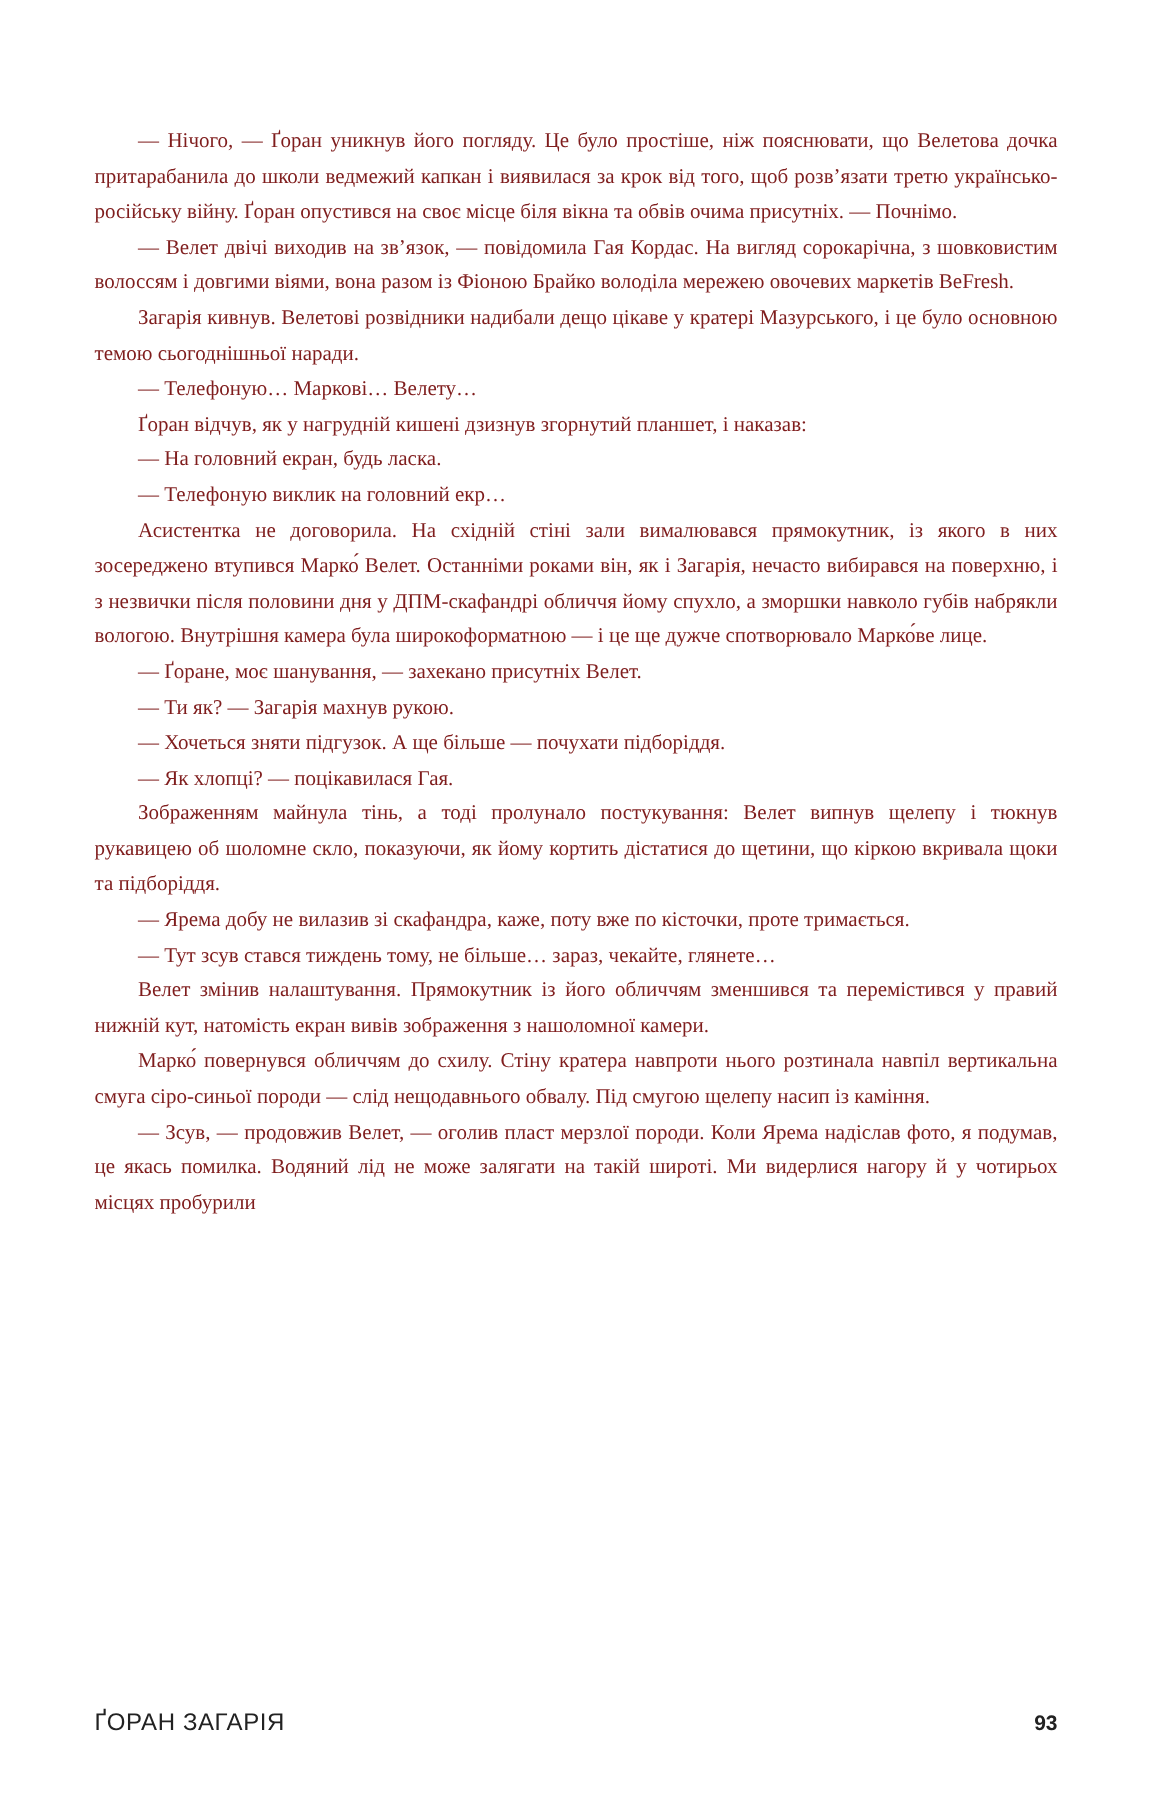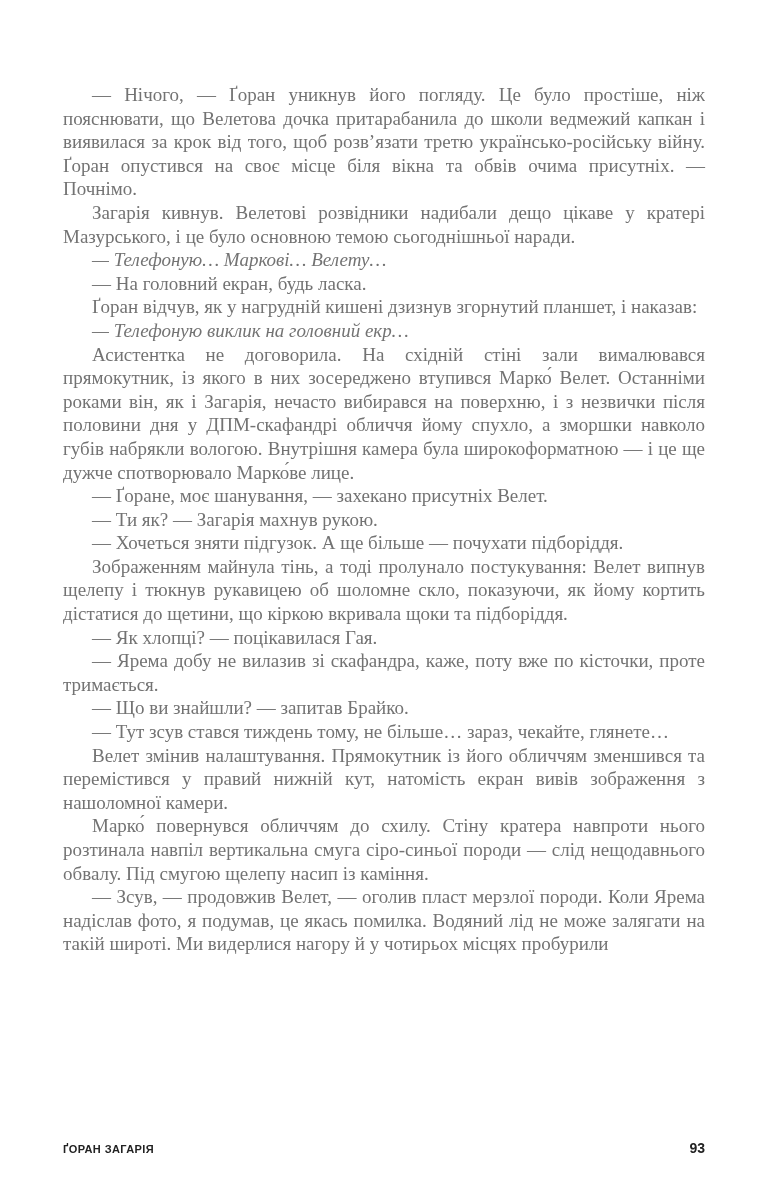--- a/index.html
+++ b/index.html
@@ -17,78 +17,77 @@
   .page {
     position: absolute;
     inset: 0;
     background: #ffffff;
   }
   .text-block {
     position: absolute;
     left: 63px;
     top: 83px;
     width: 642px;
-    color: #737373;
-    font-size: 19px;
+    color: #7f1d1d;
+    font-size: 14px;
     line-height: 23.6px;
     text-align: justify;
     hyphens: auto;
     -webkit-hyphens: auto;
   }
   .text-block p {
     margin: 0;
     padding: 0;
     text-indent: 29px;
   }
   .text-block p.italic {
-    font-style: italic;
   }
   .page-footer {
     position: absolute;
     left: 63px;
     top: 1127px;
     width: 642px;
     display: flex;
     justify-content: space-between;
     align-items: baseline;
     font-family: "Liberation Sans", "DejaVu Sans", sans-serif;
     color: #222222;
   }
   .running-title {
-    font-size: 11px;
-    font-weight: bold;
+    font-size: 16px;
+    font-weight: normal;
     letter-spacing: 0.4px;
     text-transform: uppercase;
   }
   .page-number {
     font-size: 14px;
     font-weight: bold;
     margin-top: 13px;
   }
 </style>
 </head>
 <body>
 
 <div class="page">
 
   <main class="text-block">
     <p>— Нічого, — Ґоран уникнув його погляду. Це було простіше, ніж пояснювати, що Велетова дочка притарабанила до школи ведмежий капкан і виявилася за крок від того, щоб розв’язати третю українсько-російську війну. Ґоран опустився на своє місце біля вікна та обвів очима присутніх. — Почнімо.</p>
+    <p>— Велет двічі виходив на зв’язок, — повідомила Гая Кордас. На вигляд сорокарічна, з шовковистим волоссям і довгими віями, вона разом із Фіоною Брайко володіла мережею овочевих маркетів BeFresh.</p>
     <p>Загарія кивнув. Велетові розвідники надибали дещо цікаве у кратері Мазурського, і це було основною темою сьогоднішньої наради.</p>
     <p class="italic">— Телефоную… Маркові… Велету…</p>
+    <p>Ґоран відчув, як у нагрудній кишені дзизнув згорнутий планшет, і наказав:</p>
     <p>— На головний екран, будь ласка.</p>
-    <p>Ґоран відчув, як у нагрудній кишені дзизнув згорнутий планшет, і наказав:</p>
     <p class="italic">— Телефоную виклик на головний екр…</p>
     <p>Асистентка не договорила. На східній стіні зали вималювався прямокутник, із якого в них зосереджено втупився Марко́ Велет. Останніми роками він, як і Загарія, нечасто вибирався на поверхню, і з незвички після половини дня у ДПМ-скафандрі обличчя йому спухло, а зморшки навколо губів набрякли вологою. Внутрішня камера була широкоформатною — і це ще дужче спотворювало Марко́ве лице.</p>
     <p>— Ґоране, моє шанування, — захекано присутніх Велет.</p>
     <p>— Ти як? — Загарія махнув рукою.</p>
     <p>— Хочеться зняти підгузок. А ще більше — почухати підборіддя.</p>
+    <p>— Як хлопці? — поцікавилася Гая.</p>
     <p>Зображенням майнула тінь, а тоді пролунало постукування: Велет випнув щелепу і тюкнув рукавицею об шоломне скло, показуючи, як йому кортить дістатися до щетини, що кіркою вкривала щоки та підборіддя.</p>
-    <p>— Як хлопці? — поцікавилася Гая.</p>
     <p>— Ярема добу не вилазив зі скафандра, каже, поту вже по кісточки, проте тримається.</p>
-    <p>— Що ви знайшли? — запитав Брайко.</p>
     <p>— Тут зсув стався тиждень тому, не більше… зараз, чекайте, глянете…</p>
     <p>Велет змінив налаштування. Прямокутник із його обличчям зменшився та перемістився у правий нижній кут, натомість екран вивів зображення з нашоломної камери.</p>
     <p>Марко́ повернувся обличчям до схилу. Стіну кратера навпроти нього розтинала навпіл вертикальна смуга сіро-синьої породи — слід нещодавнього обвалу. Під смугою щелепу насип із каміння.</p>
     <p>— Зсув, — продовжив Велет, — оголив пласт мерзлої породи. Коли Ярема надіслав фото, я подумав, це якась помилка. Водяний лід не може залягати на такій широті. Ми видерлися нагору й у чотирьох місцях пробурили</p>
   </main>
 
   <footer class="page-footer">
     <span class="running-title">ҐОРАН ЗАГАРІЯ</span>
     <span class="page-number">93</span>
   </footer>

